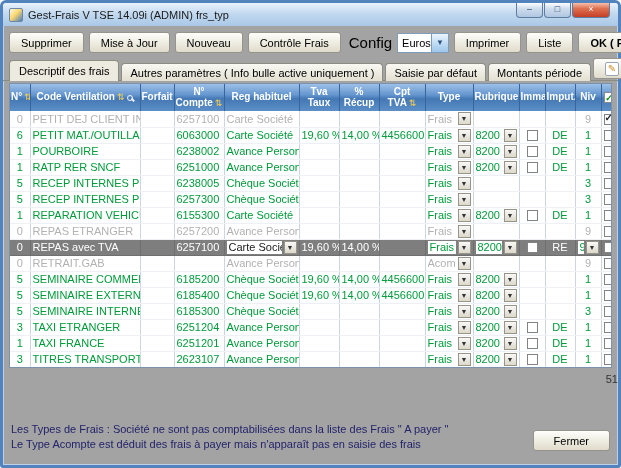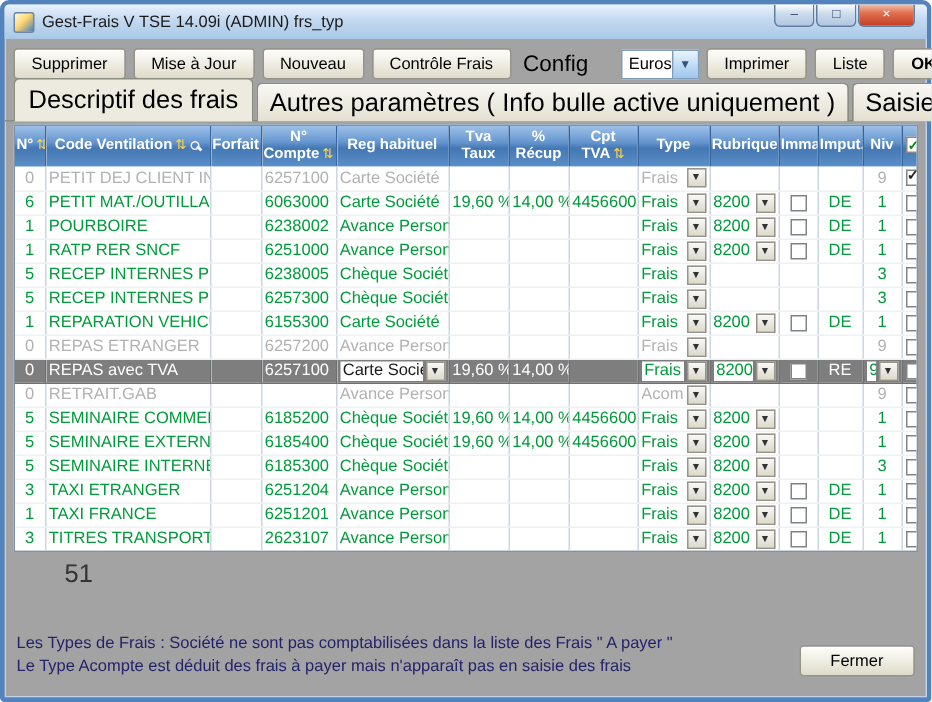--- a/index.html
+++ b/index.html
@@ -25,30 +25,30 @@
     line-height:13px; text-align:center; cursor:default; }
   .wbtn.close { width:38px; background:linear-gradient(#f6c0ac,#df7050 40%,#c43e26); color:#fff; }
   
   .btn { height:21px; padding:0 11px; font-size:11px; color:#000;
     background:linear-gradient(#fefefc,#eceadd 60%,#dfdbcc);
     border:1px solid #96948a; border-radius:3px; white-space:nowrap; }
   
   .toolbar { flex:none; display:flex; align-items:center; gap:5px; padding:6px 6px 4px; }
   .cfg-label { font-size:15px; margin-left:3px; }
   .combo { width:112px; height:20px; border:1px solid #7f9db9; background:#fff;
-    display:flex; align-items:center; font-size:11px;margin-left:17px; }
+    display:flex; align-items:center; font-size:11px; }
   .combo-val { padding-left:4px; flex:1; color:#000; }
   .combo-btn { width:17px; height:18px; border-left:1px solid #7f9db9; color:#33527c; font-size:8px;
     display:flex; align-items:center; justify-content:center;
     background:linear-gradient(#eaf4fd,#c2ddf5 50%,#9dc6ec); }
   .ok-btn { margin-left:auto; font-weight:bold; }
   
   .tabsrow { flex:none; display:flex; align-items:flex-end; padding:0 6px; height:24px;
     box-shadow: inset 0 -1px 0 #8c8d81; }
-  .tab { font-size:17px; padding:3px 8px 2px; color:#000; margin-right:2px; white-space:nowrap;
+  .tab { font-size:11px; padding:3px 8px 2px; color:#000; margin-right:2px; white-space:nowrap;
     background:linear-gradient(#f9f8f3,#e3e0d1); border:1px solid #8c8d81; border-bottom:none;
     border-radius:4px 4px 0 0; }
   .tab.active { background:#edebe0; padding:4px 9px 4px; position:relative; z-index:2; }
   .tab-buttons { margin-left:auto; display:flex; gap:5px; padding-bottom:2px; }
   .icon-btn { display:inline-flex; align-items:center; gap:5px; height:21px; }
   .mini-icon { width:14px; height:14px; background:#fff; border:1px solid #9aa5b5; border-radius:2px;
     font-size:10px; line-height:12px; text-align:center; color:#c78f2d; }
   
   .gridwrap { flex:none; margin:2px 6px 0; border:1px solid #7c92ac; background:#fff;
     height:285px; overflow:hidden; }
@@ -75,21 +75,21 @@
   .cellflex .val { flex:1; overflow:hidden; white-space:nowrap; }
   .dd { flex:none; width:13px; height:13px; margin-left:2px; text-align:center; line-height:12px;
     font-size:7px; color:#333; border:1px solid #989588;
     background:linear-gradient(#f8f8f6,#dcd9cc); }
   tr.row-selected .cellflex .val { background:#fff; color:#009b3a; padding:0 2px; height:13px; line-height:13px; }
   tr.row-selected .cellflex .val.dark { color:#1a1a1a; }
   .cb { display:inline-block; width:11px; height:11px; background:#fff; border:1px solid #808487;
     position:relative; vertical-align:middle; }
   .cbmark { position:absolute; top:-3px; left:0px; font-size:10px; color:#222; font-weight:bold; }
   
-  .countrow { flex:none; font-size:17px; color:#333; padding:5px 0 0 40px; }
+  .countrow { flex:none; font-size:11px; color:#333; padding:5px 0 0 40px;text-align:right; }
   .footer { margin-top:auto; display:flex; align-items:flex-end; gap:22px; padding:2px 8px 14px; }
   .notes { flex:1; font-size:11px; color:#23236b; line-height:1.3; }
   .fermer { padding:0 20px; }
 </style>
 </head>
 <body>
 
 <div class="window">
 
   <div class="titlebar">

